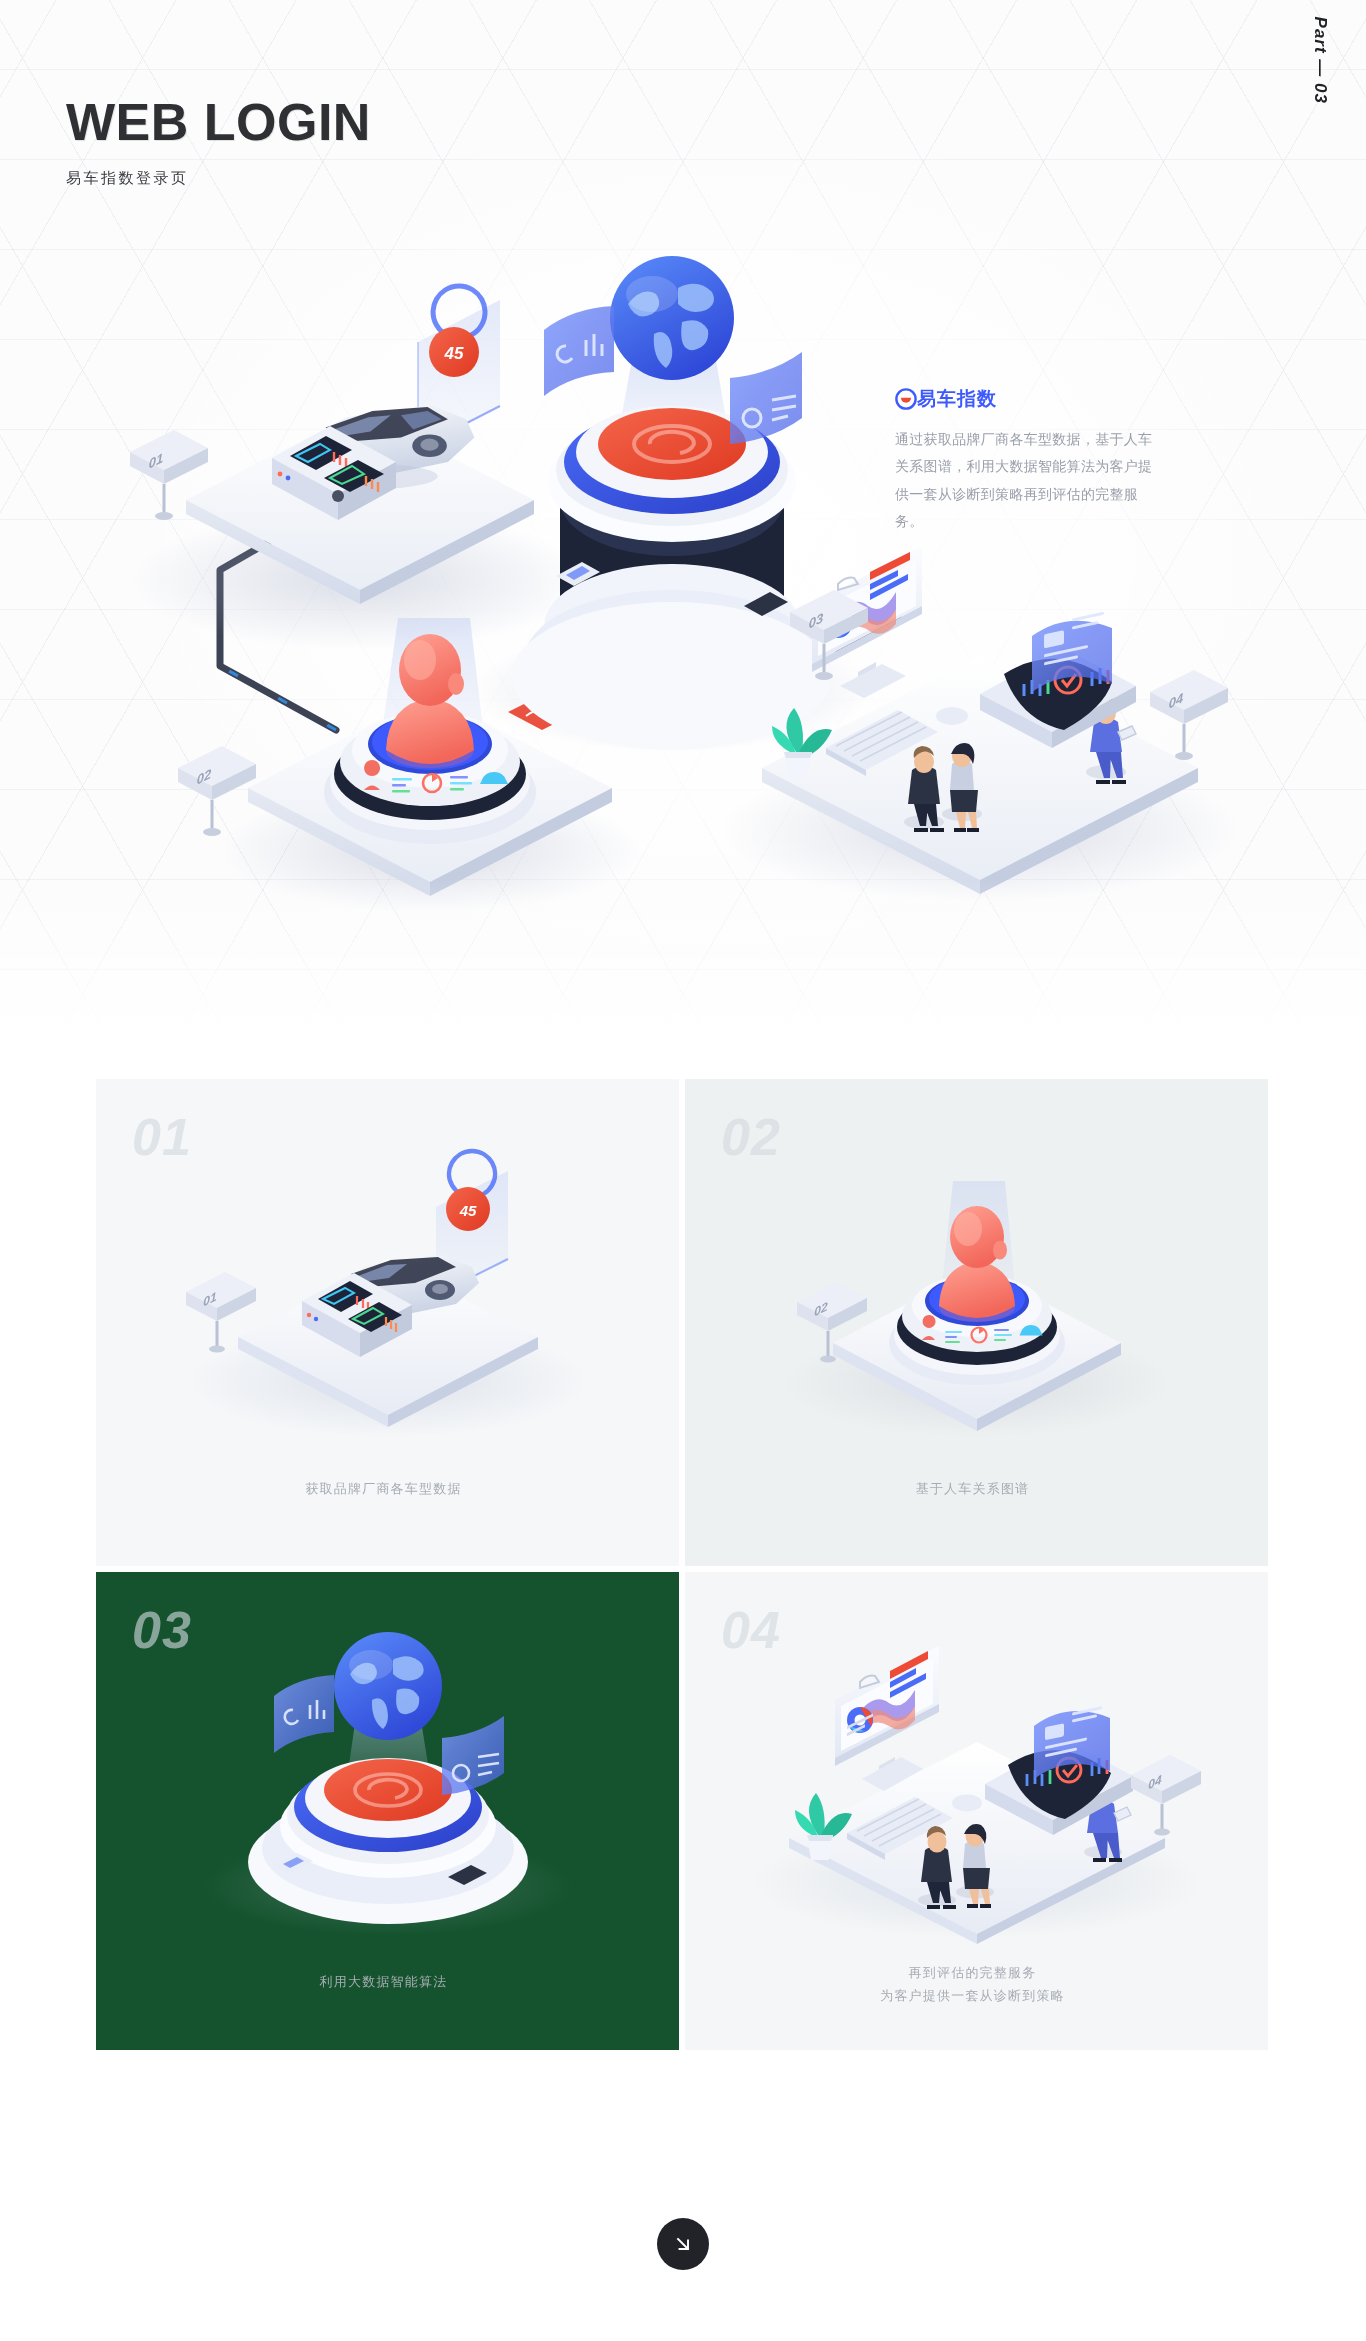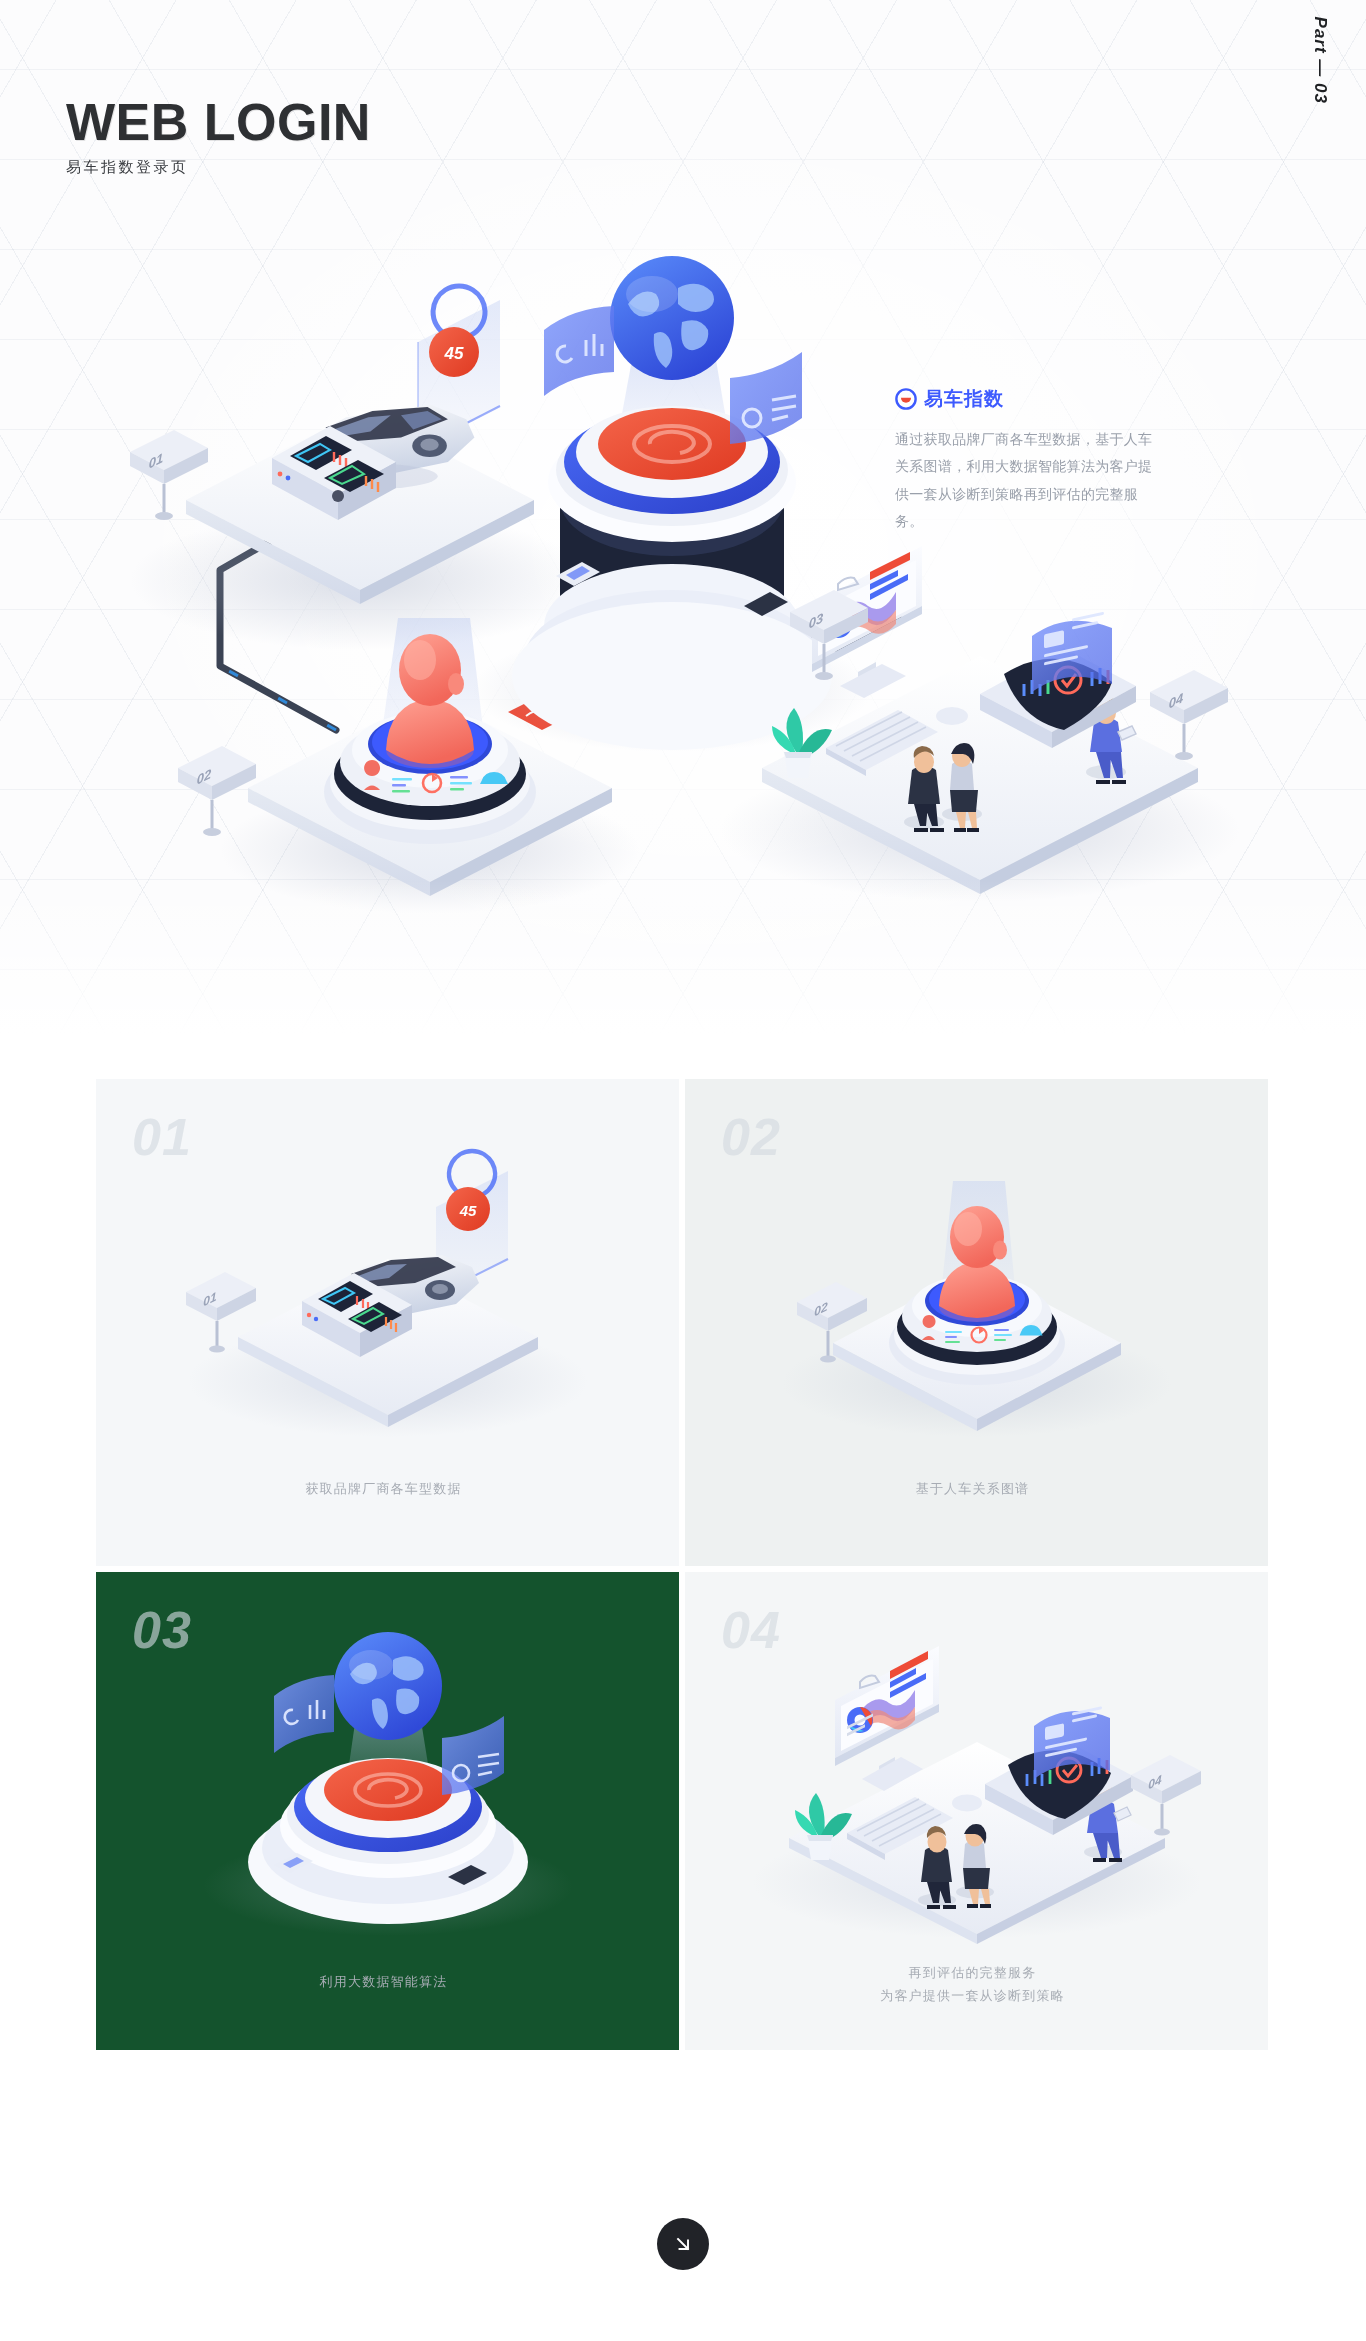--- a/index.html
+++ b/index.html
@@ -14,28 +14,28 @@
       repeating-linear-gradient(-60deg, rgba(205,212,222,.30) 0 1px, transparent 1px 104px),
       repeating-linear-gradient(0deg,   rgba(205,212,222,.26) 0 1px, transparent 1px 90px);
   }
   .hero-fade { position:absolute; inset:0;
     background:radial-gradient(ellipse 780px 560px at 52% 52%, rgba(255,255,255,.97) 0%, rgba(255,255,255,.70) 45%, rgba(255,255,255,0) 78%); }
   .hero-bottom-fade{position:absolute;left:0;right:0;bottom:0;height:180px;background:linear-gradient(to bottom,rgba(252,252,253,0),#ffffff 86%);}
 
   .title-block { position:absolute; left:66px; top:96px; }
   .title-main { font-size:52px; font-weight:bold; letter-spacing:.5px;
     color:#2e3033; line-height:1; text-shadow:1px 1px 0 rgba(0,0,0,.10); }
-  .title-sub { margin-top:10px; font-size:15px; color:#3a3d41; letter-spacing:2.5px; }
+  .title-sub { margin-top:21px; font-size:15px; color:#3a3d41; letter-spacing:2.5px; }
 
   .part-label { position:absolute; right:36px; top:104px; transform:rotate(90deg); transform-origin:right top;
     font-size:17px; font-style:italic; font-weight:bold; color:#1f2124; letter-spacing:1px; white-space:nowrap; }
 
   
   .brand { position:absolute; left:895px; top:386px; width:260px; }
-  .brand-row { display:flex; align-items:center; gap:7px; }
+  .brand-row { display:flex; align-items:center; }
   .brand-mark { width:22px; height:22px; flex:none; }
   .brand-name { font-size:19px; font-weight:bold; color:#3d5afe; letter-spacing:1px; }
   .brand-desc { margin-top:14px; font-size:14px; line-height:1.95; color:#9aa0ab; letter-spacing:.3px; }
 
   
   .scene { position:absolute; left:0; top:0; width:1366px; height:1060px; }
 
   
   .cards { position:absolute; left:0; top:1060px; width:1366px; height:990px; background:#fff; }
   .card { position:absolute; width:583px; height:487px; overflow:hidden; }

